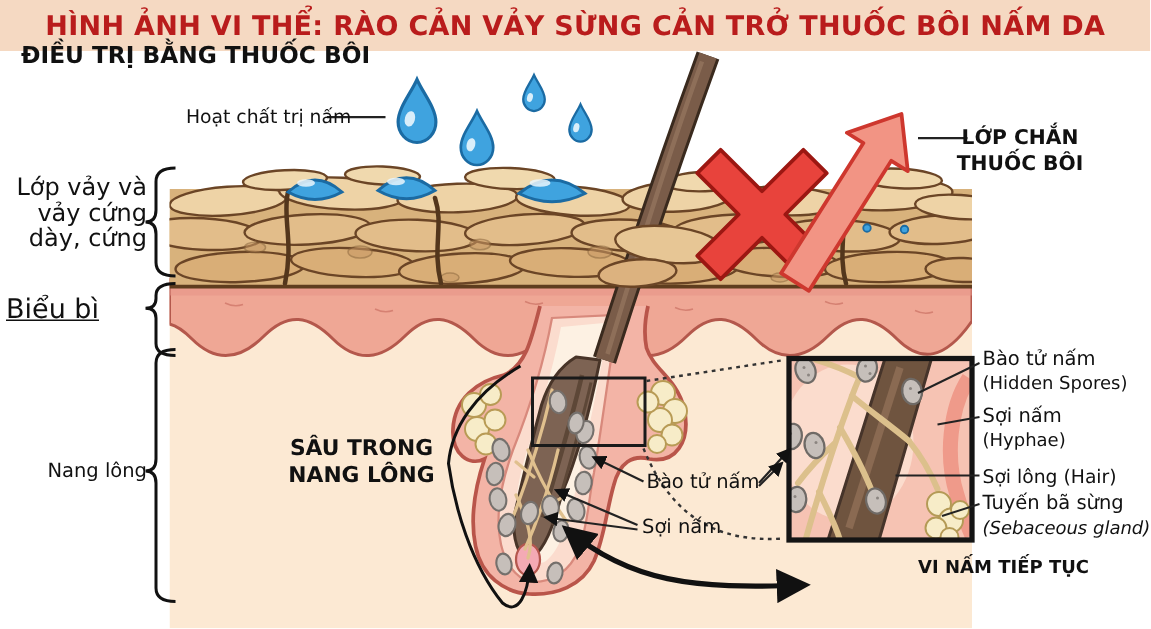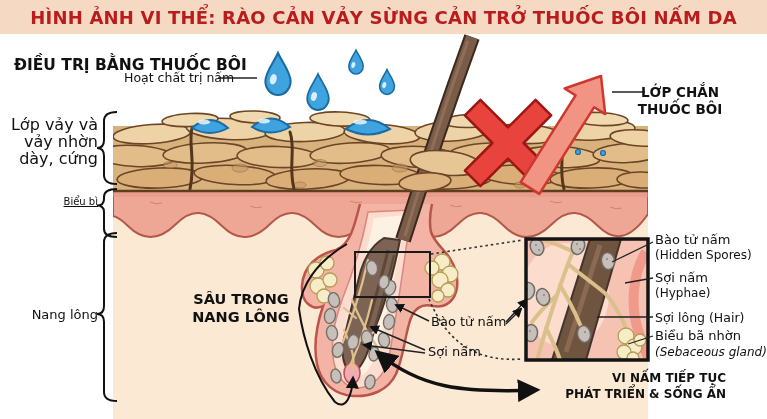--- a/index.html
+++ b/index.html
@@ -4,25 +4,25 @@
 <style>
   html,body{margin:0;padding:0;background:#fff;}
   .stage{position:relative;width:767px;height:419px;overflow:hidden;background:#fff;
          font-family:"DejaVu Sans","Liberation Sans",sans-serif;color:#111;}
   .titlebar{position:absolute;top:0;left:0;width:767px;height:34px;background:#f5d9c2;
             display:flex;align-items:center;justify-content:center;}
   .titlebar span{font-weight:bold;font-size:18px;color:#b91c1c;letter-spacing:.2px;white-space:nowrap;}
   svg.art{position:absolute;left:0;top:0;}
   .lbl{position:absolute;line-height:1.25;}
   .lbl span{display:block;}
-  .treat-heading{left:14px;top:56px;font-size:15.5px;font-weight:bold;}
+  .treat-heading{left:14px;top:28px;font-size:15.5px;font-weight:bold;}
   .active-lbl{left:124px;top:70px;font-size:12.5px;}
   .barrier-lbl{left:598px;top:84px;width:164px;text-align:center;font-weight:bold;font-size:13.5px;line-height:17px;}
   .scale-lbl{left:4px;top:116px;width:94px;text-align:right;font-size:16px;line-height:17px;}
-  .epid-lbl{left:4px;top:196px;width:94px;text-align:right;font-size:10px;text-decoration:underline;}
+  .epid-lbl{left:4px;top:196px;width:94px;text-align:left;font-size:18px;text-decoration:underline;}
   .fol-lbl{left:4px;top:307px;width:94px;text-align:right;font-size:13px;}
   .deep-lbl{left:184px;top:290px;width:114px;text-align:center;font-weight:bold;font-size:14.5px;line-height:18px;}
   .mid-spores{left:431px;top:314px;font-size:13px;}
   .mid-hyphae{left:428px;top:344px;font-size:13px;}
   .ins{left:655px;font-size:13px;white-space:nowrap;}
   .ins.sub{font-size:12px;}
   .i1v{top:232px;} .i1e{top:248px;}
   .i2v{top:270px;} .i2e{top:286px;}
   .i3v{top:310px;font-size:12.5px;}
   .i4v{top:328px;} .i4e{top:345px;font-style:italic;}
@@ -311,39 +311,38 @@
   <div class="lbl treat-heading">ĐIỀU TRỊ BẰNG THUỐC BÔI</div>
   <div class="lbl active-lbl">Hoạt chất trị nấm</div>
 
   <div class="lbl barrier-lbl">
     <span>LỚP CHẮN</span>
     <span>THUỐC BÔI</span>
   </div>
 
   <div class="lbl scale-lbl">
     <span>Lớp vảy và</span>
-    <span>vảy nhờn</span>
+    <span>vảy cứng</span>
     <span>dày, cứng</span>
   </div>
   <div class="lbl epid-lbl">Biểu bì</div>
   <div class="lbl fol-lbl">Nang lông</div>
 
   <div class="lbl deep-lbl">
     <span>SÂU TRONG</span>
     <span>NANG LÔNG</span>
   </div>
 
   <div class="lbl mid-spores">Bào tử nấm</div>
   <div class="lbl mid-hyphae">Sợi nấm</div>
 
   <div class="lbl ins i1v">Bào tử nấm</div>
   <div class="lbl ins sub i1e">(Hidden Spores)</div>
   <div class="lbl ins i2v">Sợi nấm</div>
   <div class="lbl ins sub i2e">(Hyphae)</div>
   <div class="lbl ins i3v">Sợi lông (Hair)</div>
-  <div class="lbl ins i4v">Biểu bã nhờn</div>
+  <div class="lbl ins i4v">Tuyến bã sừng</div>
   <div class="lbl ins sub i4e">(Sebaceous gland)</div>
 
   <div class="lbl conclusion-lbl">
     <span>VI NẤM TIẾP TỤC</span>
-    <span>PHÁT TRIỂN &amp; SỐNG ẨN</span>
   </div>
 </div>
 
 </body></html>

